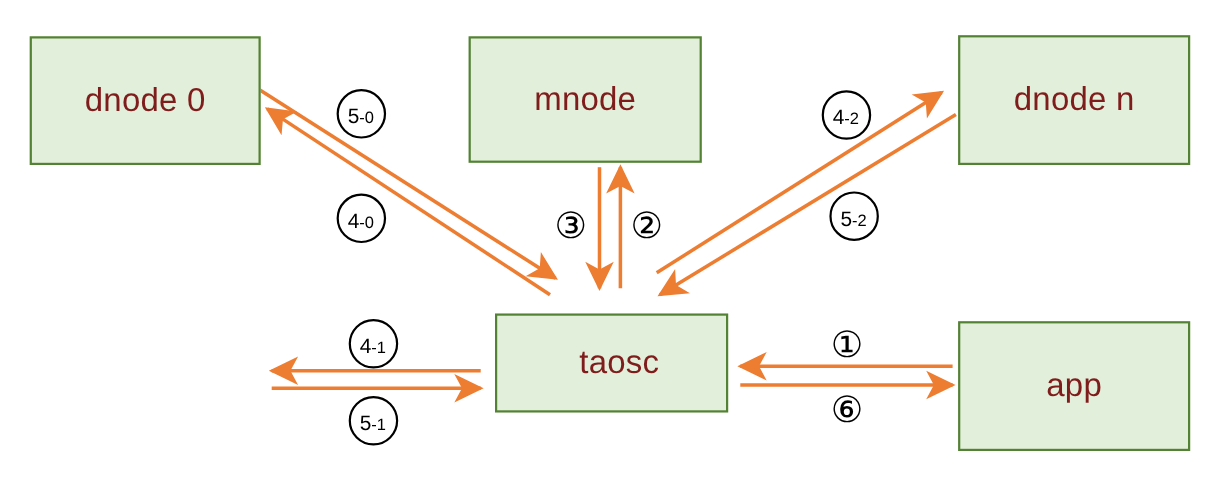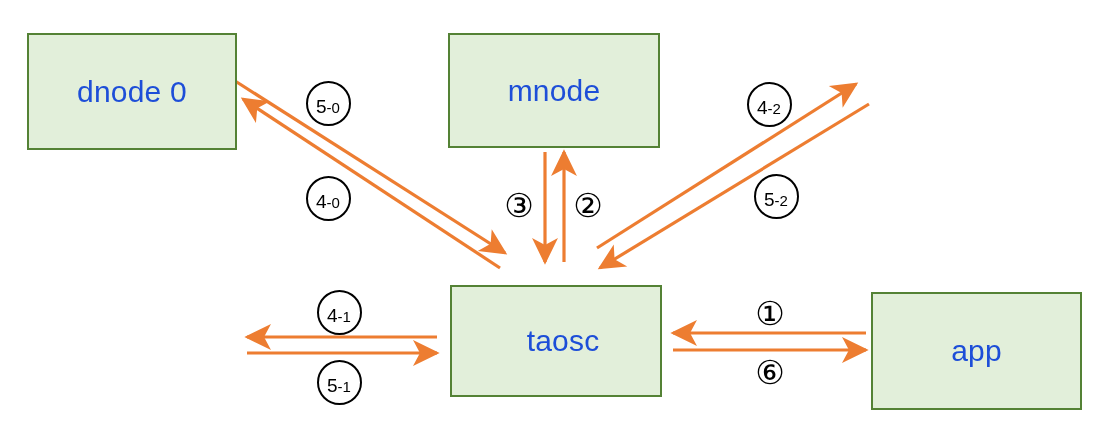--- a/index.html
+++ b/index.html
@@ -31,21 +31,21 @@
     box-sizing: border-box;
     background: #e2efda;
     border: 2.5px solid #548235;
     display: flex;
     align-items: center;
     justify-content: center;
   }
   .node-label {
     font-family: "Liberation Sans", sans-serif;
     font-size: 30px;
-    color: #1d4ed8;
+    color: #7f1d1d;
     line-height: 1;
     letter-spacing: 0.2px;
     white-space: nowrap;
   }
   
   #node-dnode0 { left: 27px;  top: 33px;  width: 210px; height: 117px; }
   #node-mnode  { left: 450px; top: 33px;  width: 212px; height: 115px; }
   #node-dnoden { left: 871px; top: 32px;  width: 211px; height: 118px; }
   #node-dnode1 { left: 27px;  top: 284px; width: 210px; height: 118px; }
   #node-taosc  { left: 450px; top: 285px; width: 212px; height: 118px; }
@@ -117,27 +117,30 @@
       <line x1="866" y1="333" x2="673" y2="333" marker-end="url(#ah)"></line>
 
       <line x1="673" y1="350" x2="866" y2="350" marker-end="url(#ah)"></line>
     </g>
   </svg>
 
   <div class="node-box" id="node-dnode0" style="left: 27px; top: 33px; width: 210px; height: 117px;">
     <span class="node-label">dnode 0</span>
   </div>
 
-  <div class="node-box" id="node-mnode" style="left: 448px; top: 33px; width: 212px; height: 115px;">
+  <div class="node-box" id="node-mnode" style="left: 426px; top: 33px; width: 212px; height: 115px;">
     <span class="node-label">mnode</span>
   </div>
 
+  <div class="node-box" id="node-dnoden" style="left: 871px; top: 32px; width: 211px; height: 118px;">
+    <span class="node-label">dnode n</span>
+  </div>
 
 
-  <div class="node-box" id="node-taosc" style="left: 450px; top: 285px; width: 212px; height: 112px; padding-left: 14px;">
+  <div class="node-box" id="node-taosc" style="left: 450px; top: 285px; width: 212px; height: 90px; padding-left: 14px;">
     <span class="node-label">taosc</span>
   </div>
 
   <div class="node-box" id="node-app" style="left: 871px; top: 292px; width: 211px; height: 118px;">
     <span class="node-label">app</span>
   </div>
 
   <div class="edge-badge" id="badge-5-0" style="left: 328px; top: 103px;">
     <span class="num-main">5</span>
       <span class="num-sub">-0</span>

